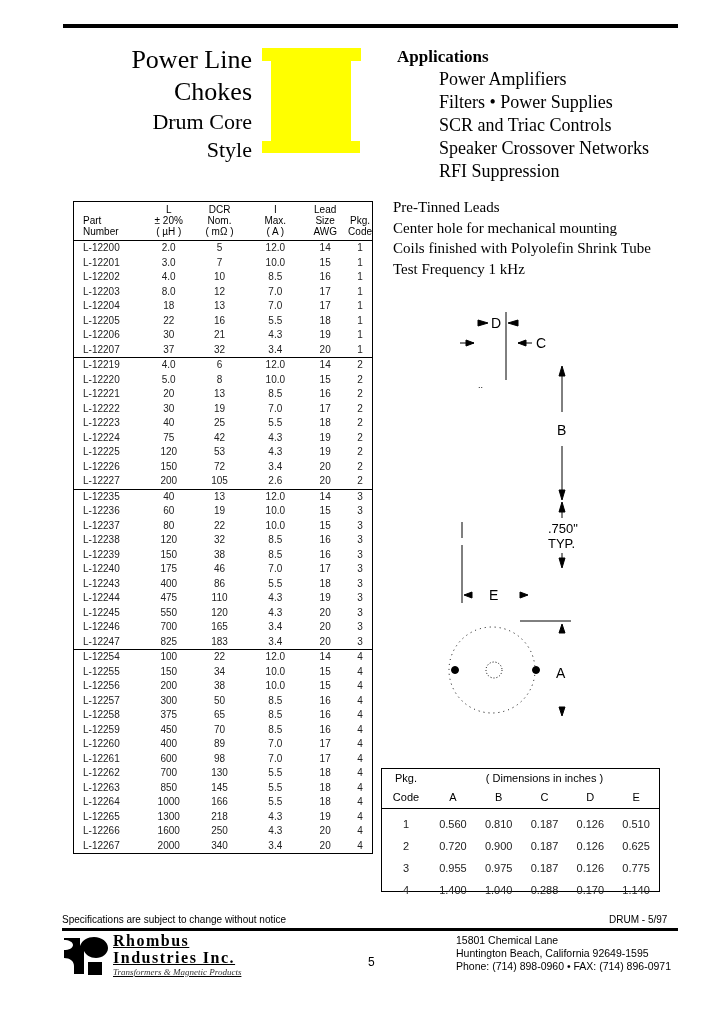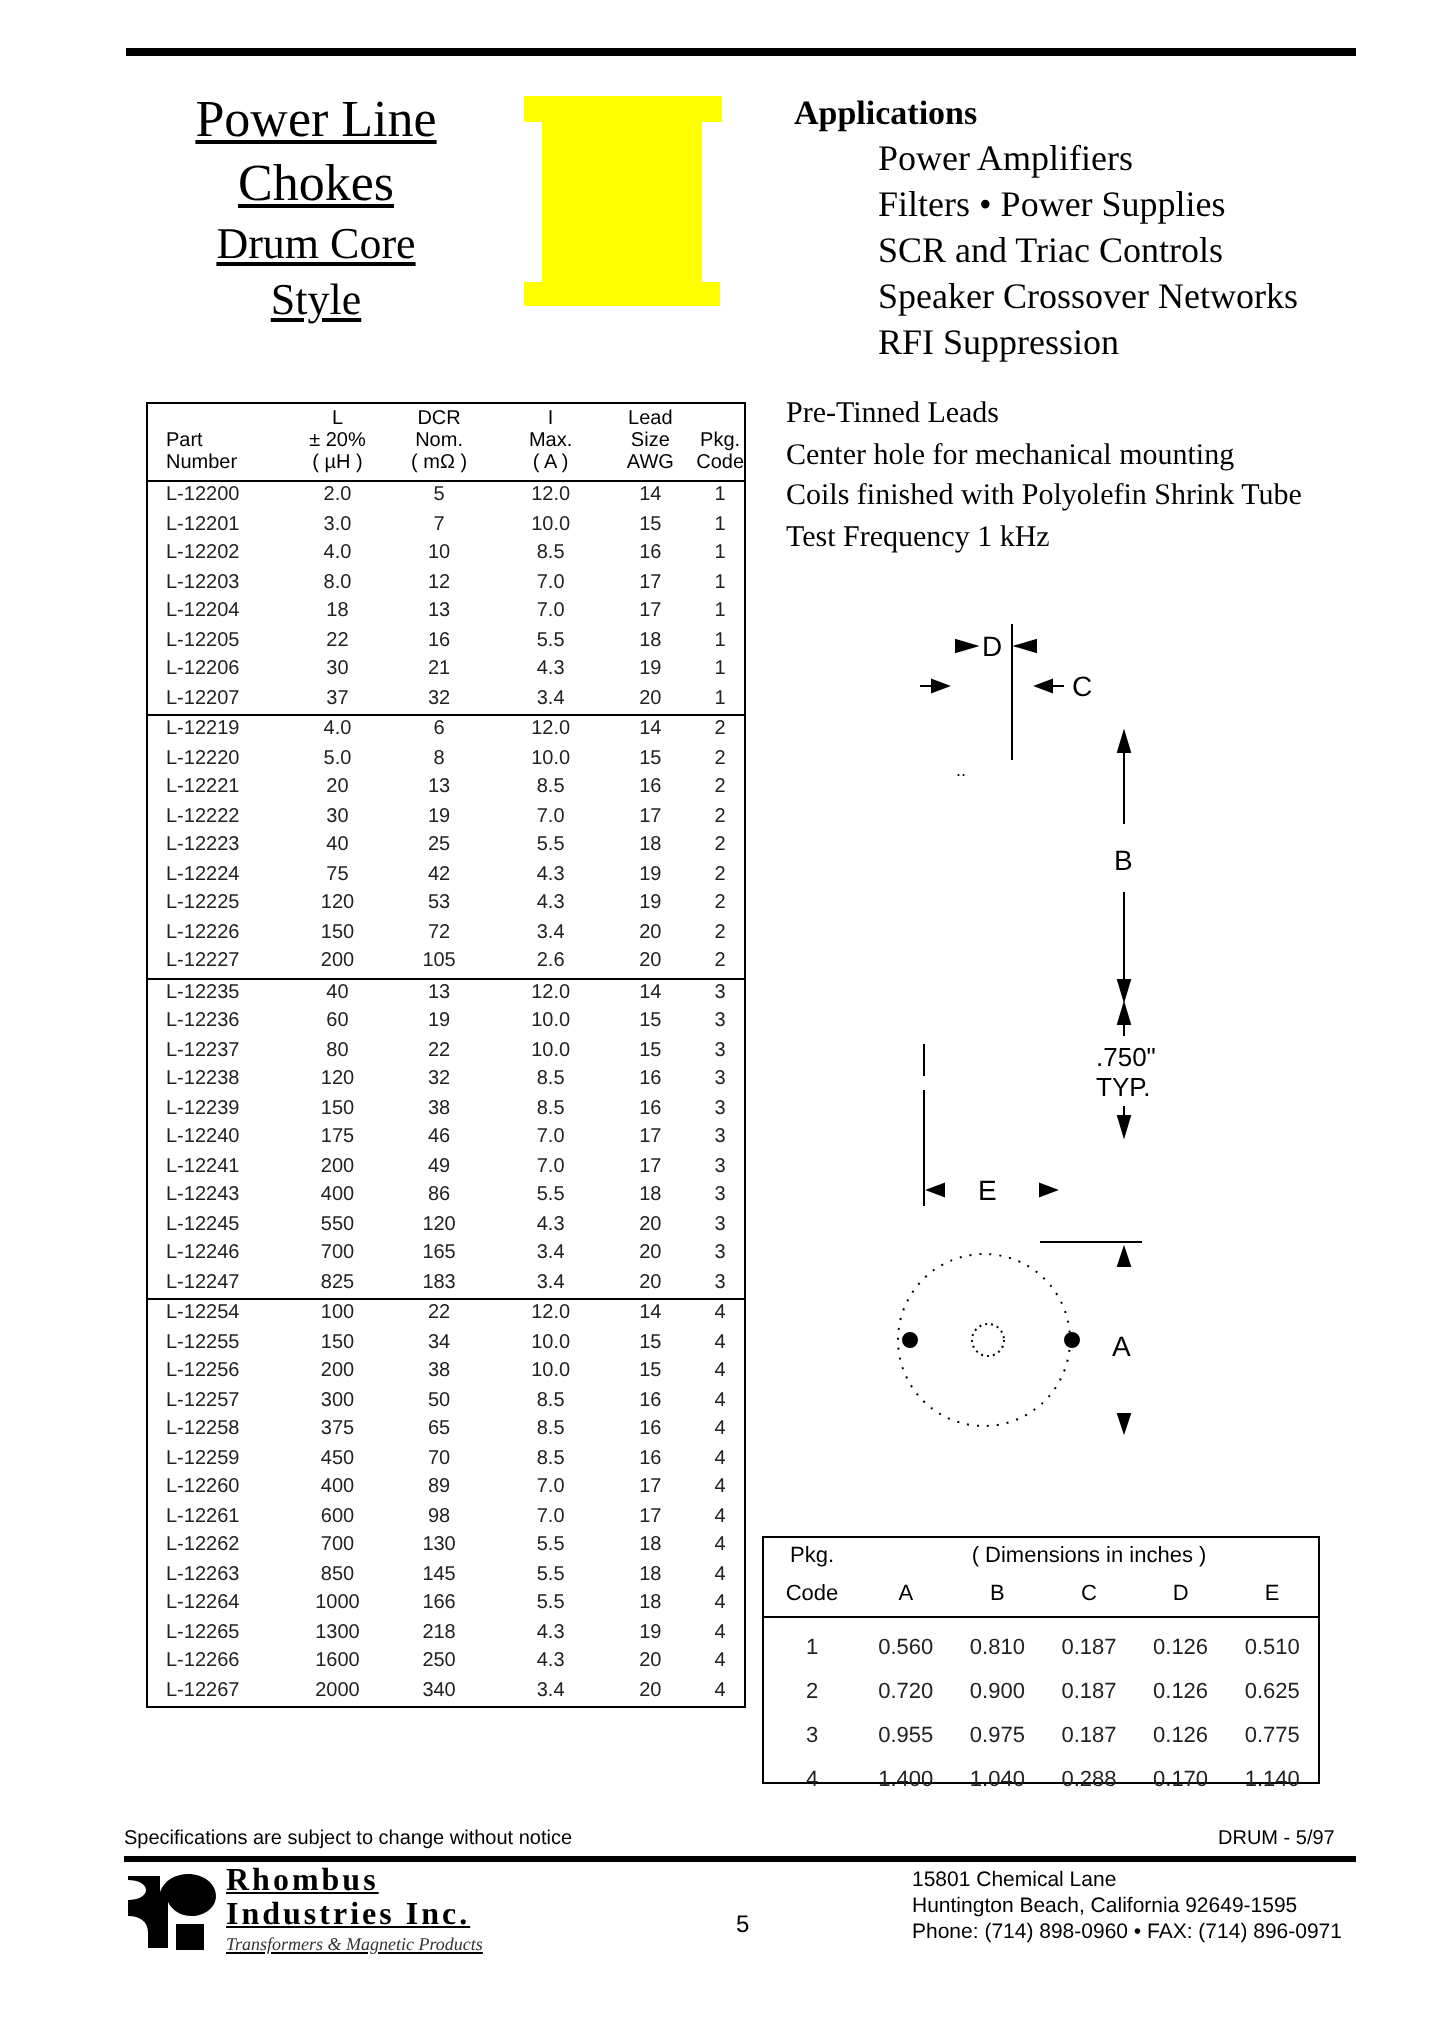--- a/index.html
+++ b/index.html
@@ -3,21 +3,21 @@
   <meta charset="utf-8">
   <style>
     html, body { margin: 0; padding: 0; background: #ffffff; }
     body { width: 720px; height: 1012px; position: relative; overflow: hidden; color: #000; }
     .abs { position: absolute; }
     .serif { font-family: "Liberation Serif", "DejaVu Serif", serif; }
     .sans { font-family: "Liberation Sans", "DejaVu Sans", sans-serif; }
 
     .top-rule { left: 63px; top: 24px; width: 615px; height: 4px; background: #000; }
 
-    .title-block { left: 78px; top: 44px; width: 160px; text-align: center; text-decoration: underline; }
+    .title-block { left: 92px; top: 44px; width: 160px; text-align: right; }
     .title-block .t1 { font-size: 26px; line-height: 32px; }
     .title-block .t2 { font-size: 22px; line-height: 28px; }
 
     .drum { left: 262px; top: 48px; width: 99px; height: 105px; }
     .drum .flange-top { position: absolute; left: 0; top: 0; width: 99px; height: 13px; background: #ffff00; }
     .drum .body { position: absolute; left: 9px; top: 13px; width: 80px; height: 80px; background: #ffff00; }
     .drum .flange-bot { position: absolute; left: 0; top: 93px; width: 98px; height: 12px; background: #ffff00; }
 
     .apps { left: 397px; top: 46px; }
     .apps .heading { font-size: 17px; font-weight: bold; line-height: 22px; }
@@ -308,33 +308,33 @@
         </tr>
         <tr>
           <td class="pn">L-12240</td>
           <td>175</td>
           <td>46</td>
           <td>7.0</td>
           <td>17</td>
           <td>3</td>
         </tr>
         <tr>
-          <td class="pn">L-12241</td>
-          <td>200</td>
-          <td>49</td>
-          <td>7.0</td>
-          <td>17</td>
-          <td>3</td>
-        </tr>
-        <tr>
           <td class="pn">L-12243</td>
           <td>400</td>
           <td>86</td>
           <td>5.5</td>
           <td>18</td>
+          <td>3</td>
+        </tr>
+        <tr>
+          <td class="pn">L-12244</td>
+          <td>475</td>
+          <td>110</td>
+          <td>4.3</td>
+          <td>19</td>
           <td>3</td>
         </tr>
         <tr>
           <td class="pn">L-12245</td>
           <td>550</td>
           <td>120</td>
           <td>4.3</td>
           <td>20</td>
           <td>3</td>
         </tr>

